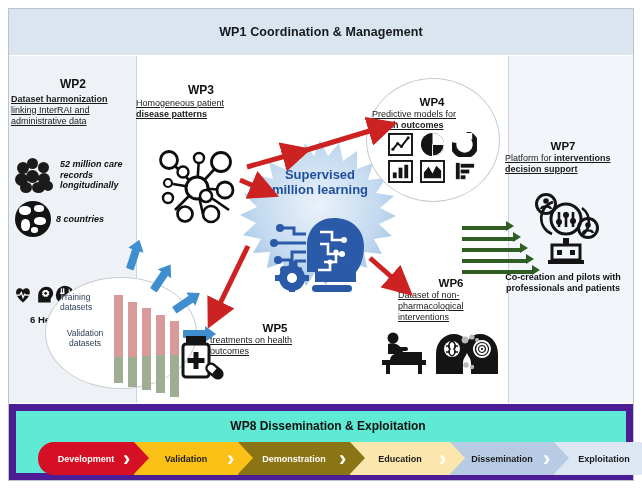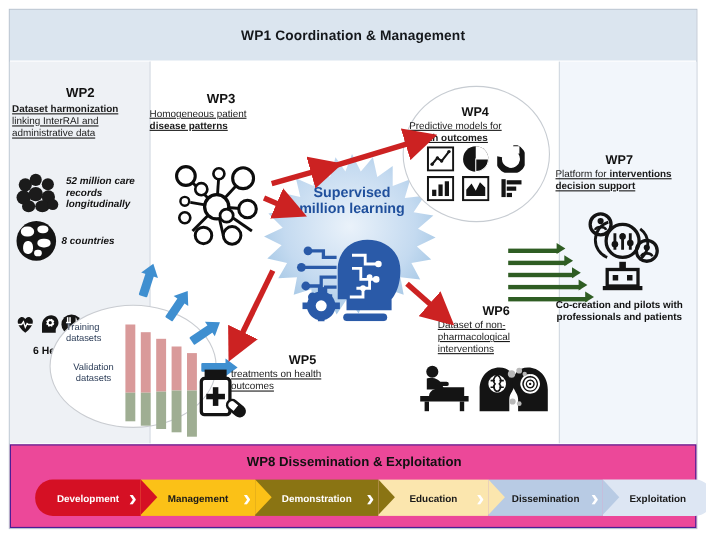--- a/index.html
+++ b/index.html
@@ -97,21 +97,21 @@
          border-bottom:5px solid transparent;border-left:8px solid #2f5d23;}
 
   
   #wp7head{position:absolute;left:505px;top:140px;width:116px;}
   #wp7icon{position:absolute;left:530px;top:190px;width:72px;height:74px;}
   #wp7foot{position:absolute;left:504px;top:272px;width:118px;
            font-size:9px;font-weight:bold;color:#111;text-align:center;line-height:1.25;}
 
   
   #wp8{position:absolute;left:9px;top:404px;width:624px;height:76px;
-       background:#ec4899;border:1px solid #4c1d95;box-sizing:border-box;}
+       background:#5eead4;border:7px solid #4c1d95;box-sizing:border-box;}
   #wp8title{position:absolute;left:0;top:8px;width:624px;text-align:center;
             font-size:12px;font-weight:bold;color:#111;}
   #chevbar{position:absolute;left:22px;top:31px;height:33px;display:flex;align-items:stretch;}
   .chev{position:relative;display:flex;align-items:center;justify-content:center;
         font-size:9px;font-weight:bold;color:#111;height:33px;box-sizing:border-box;}
   .chev span{position:relative;z-index:3;padding:0 4px;white-space:nowrap;}
   .chev .tip{position:absolute;left:100%;top:0;width:0;height:0;z-index:1;
              border-top:16.5px solid transparent;border-bottom:16.5px solid transparent;}
   .chev .wtip{position:absolute;z-index:4;left:100%;top:4px;margin-left:-11px;
               font-size:17px;font-weight:bold;color:#ffffff;line-height:25px;}
@@ -545,21 +545,21 @@
 
   <div id="wp8">
     <div id="wp8title">WP8   Dissemination &amp; Exploitation</div>
     <div id="chevbar">
         <div class="chev" style="width: 96px; background: rgb(213, 16, 36); color: rgb(255, 255, 255); border-top-left-radius: 16px; border-bottom-left-radius: 16px;">
           <span>Development</span>
           <div class="tip" style="border-left: 15px solid rgb(213, 16, 36);"></div>
           <div class="wtip" style="color: rgb(255, 255, 255); font-size: 22px;">›</div>
         </div>
         <div class="chev" style="width: 104px; background: rgb(251, 193, 23); color: rgb(26, 26, 26);">
-          <span>Management</span>
+          <span>Validation</span>
           <div class="tip" style="border-left: 15px solid rgb(251, 193, 23);"></div>
           <div class="wtip" style="color: rgb(255, 255, 255); font-size: 22px;">›</div>
         </div>
         <div class="chev" style="width: 112px; background: rgb(138, 116, 19); color: rgb(255, 255, 255);">
           <span>Demonstration</span>
           <div class="tip" style="border-left: 15px solid rgb(138, 116, 19);"></div>
           <div class="wtip" style="color: rgb(255, 255, 255); font-size: 22px;">›</div>
         </div>
         <div class="chev" style="width: 100px; background: rgb(251, 230, 174); color: rgb(26, 26, 26);">
           <span>Education</span>

